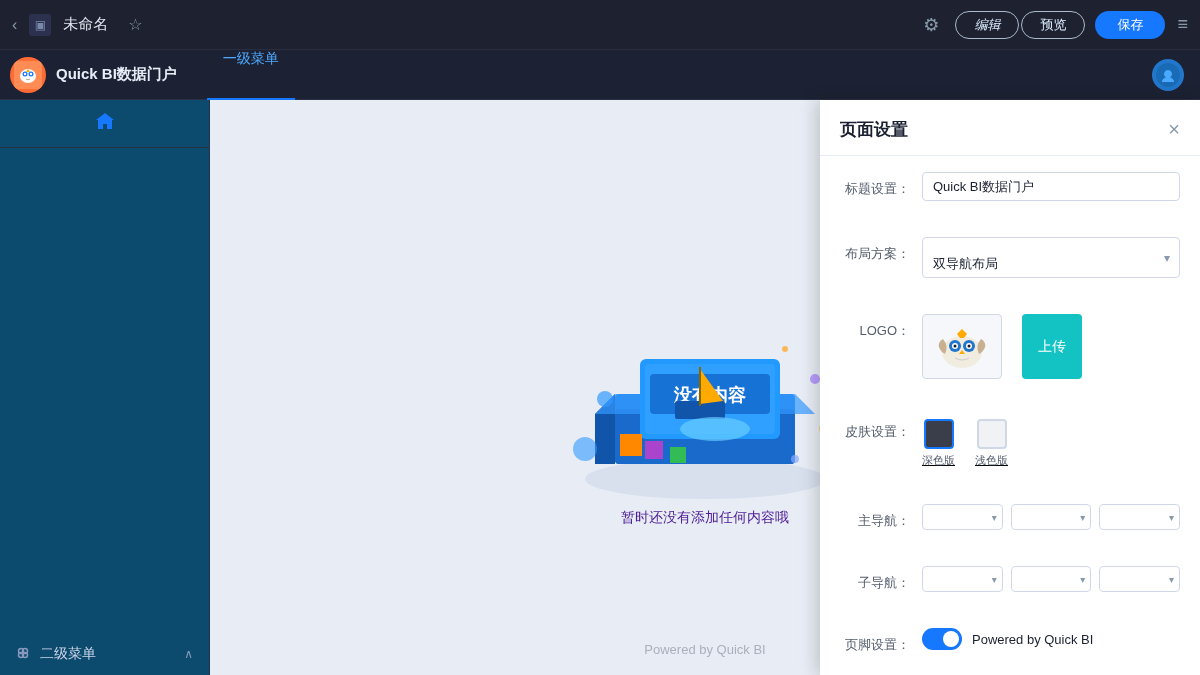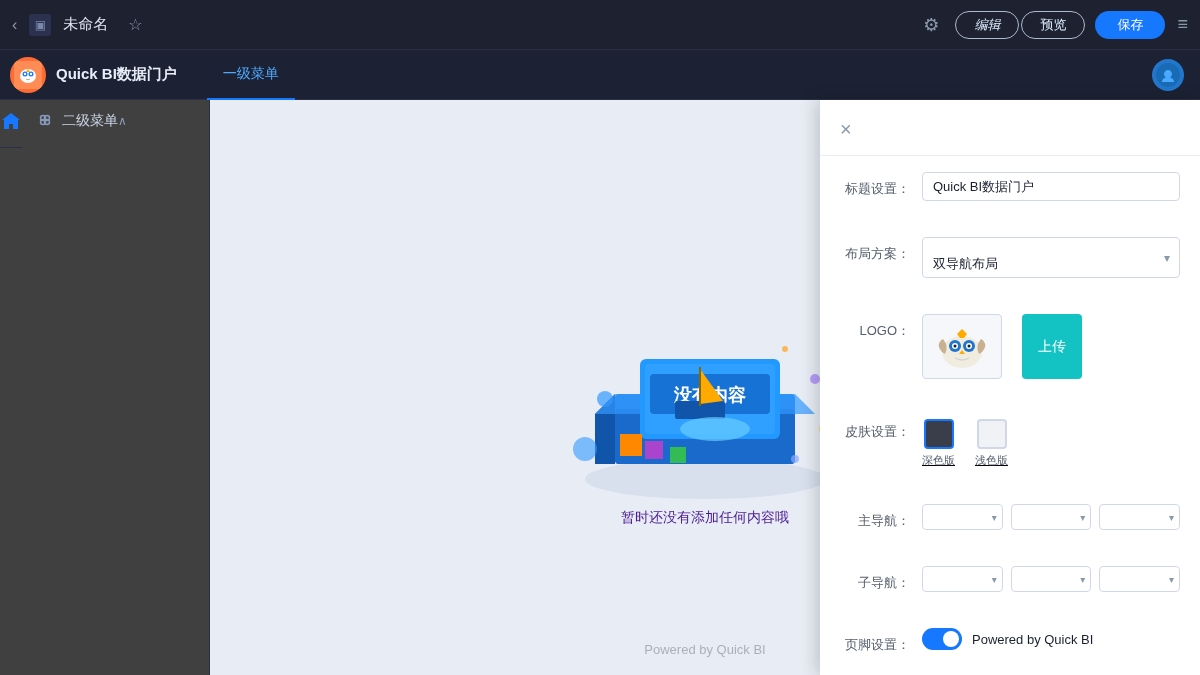--- a/index.html
+++ b/index.html
@@ -57,41 +57,42 @@
     .navbar {
       width: 100%; height: 50px;
       background: #1c2233;
       display: flex; align-items: center;
       padding: 0 0 0 10px;
       border-bottom: 1px solid #2a3045;
     }
     .navbar-logo { width: 36px; height: 36px; background: #ff6b35; border-radius: 50%; display: flex; align-items: center; justify-content: center; margin-right: 10px; overflow: hidden; }
     .navbar-logo-inner { width: 28px; height: 28px; background: #ff8c55; border-radius: 4px; display: flex; align-items: center; justify-content: center; }
     .navbar-brand { color: #e8eef8; font-size: 15px; font-weight: 600; margin-right: 30px; }
-    .navbar-menu-item { color: #ccd6e8; font-size: 14px; padding: 0 16px; height: 50px; display: flex; align-items: center; cursor: pointer; border-bottom: 2px solid transparent; }
+    .navbar-menu-item { color: #ccd6e8; font-size: 14px; padding: 0 16px; height: 50px; display: flex; cursor: pointer; border-bottom: 2px solid transparent; }
     .navbar-menu-item.active { border-bottom: 2px solid #1677ff; color: #4da9ff; }
     .navbar-spacer { flex: 1; }
     .navbar-avatar { width: 32px; height: 32px; border-radius: 50%; background: #2277cc; margin-right: 16px; display: flex; align-items: center; justify-content: center; color: #fff; font-size: 14px; }
 
     
     .main-area {
       display: flex;
       width: 100%;
       height: calc(675px - 100px);
       position: relative;
     }
 
     
     .sidebar {
       width: 210px;
       min-width: 210px;
-      background: #404040;
+      background: #0c4a6e;
       height: 100%;
-      display: flex; flex-direction: row;
+      display: flex; flex-direction: column;
       border-right: 1px solid #2a3045;
+      justify-content: space-between;
     }
     .sidebar-home {
       display: flex; align-items: center; justify-content: center;
       height: 48px;
       border-bottom: 1px solid #2a3045;
       cursor: pointer;
     }
     .sidebar-home-icon { color: #1677ff; font-size: 22px; }
     .sidebar-section { padding: 0; }
     .sidebar-section-header {
@@ -406,20 +407,21 @@
         <circle cx="270" cy="180" r="6" fill="#ffcc33" opacity="0.8"></circle>
         <circle cx="240" cy="210" r="4" fill="#88aaff" opacity="0.7"></circle>
       </svg>
     </div>
     <span class="content-empty-text">暂时还没有添加任何内容哦</span>
     <div class="content-footer">Powered by Quick BI</div>
   </div>
 
   <div class="panel">
     <div class="panel-header">
+      <span class="panel-title">页面设置</span>
       <span class="panel-close">×</span>
     </div>
     <div class="panel-body">
 
       <div class="form-row">
         <span class="form-label">标题设置：</span>
         <div class="form-control">
           <input class="form-input" type="text" value="Quick BI数据门户" style="">
         </div>
       </div>

